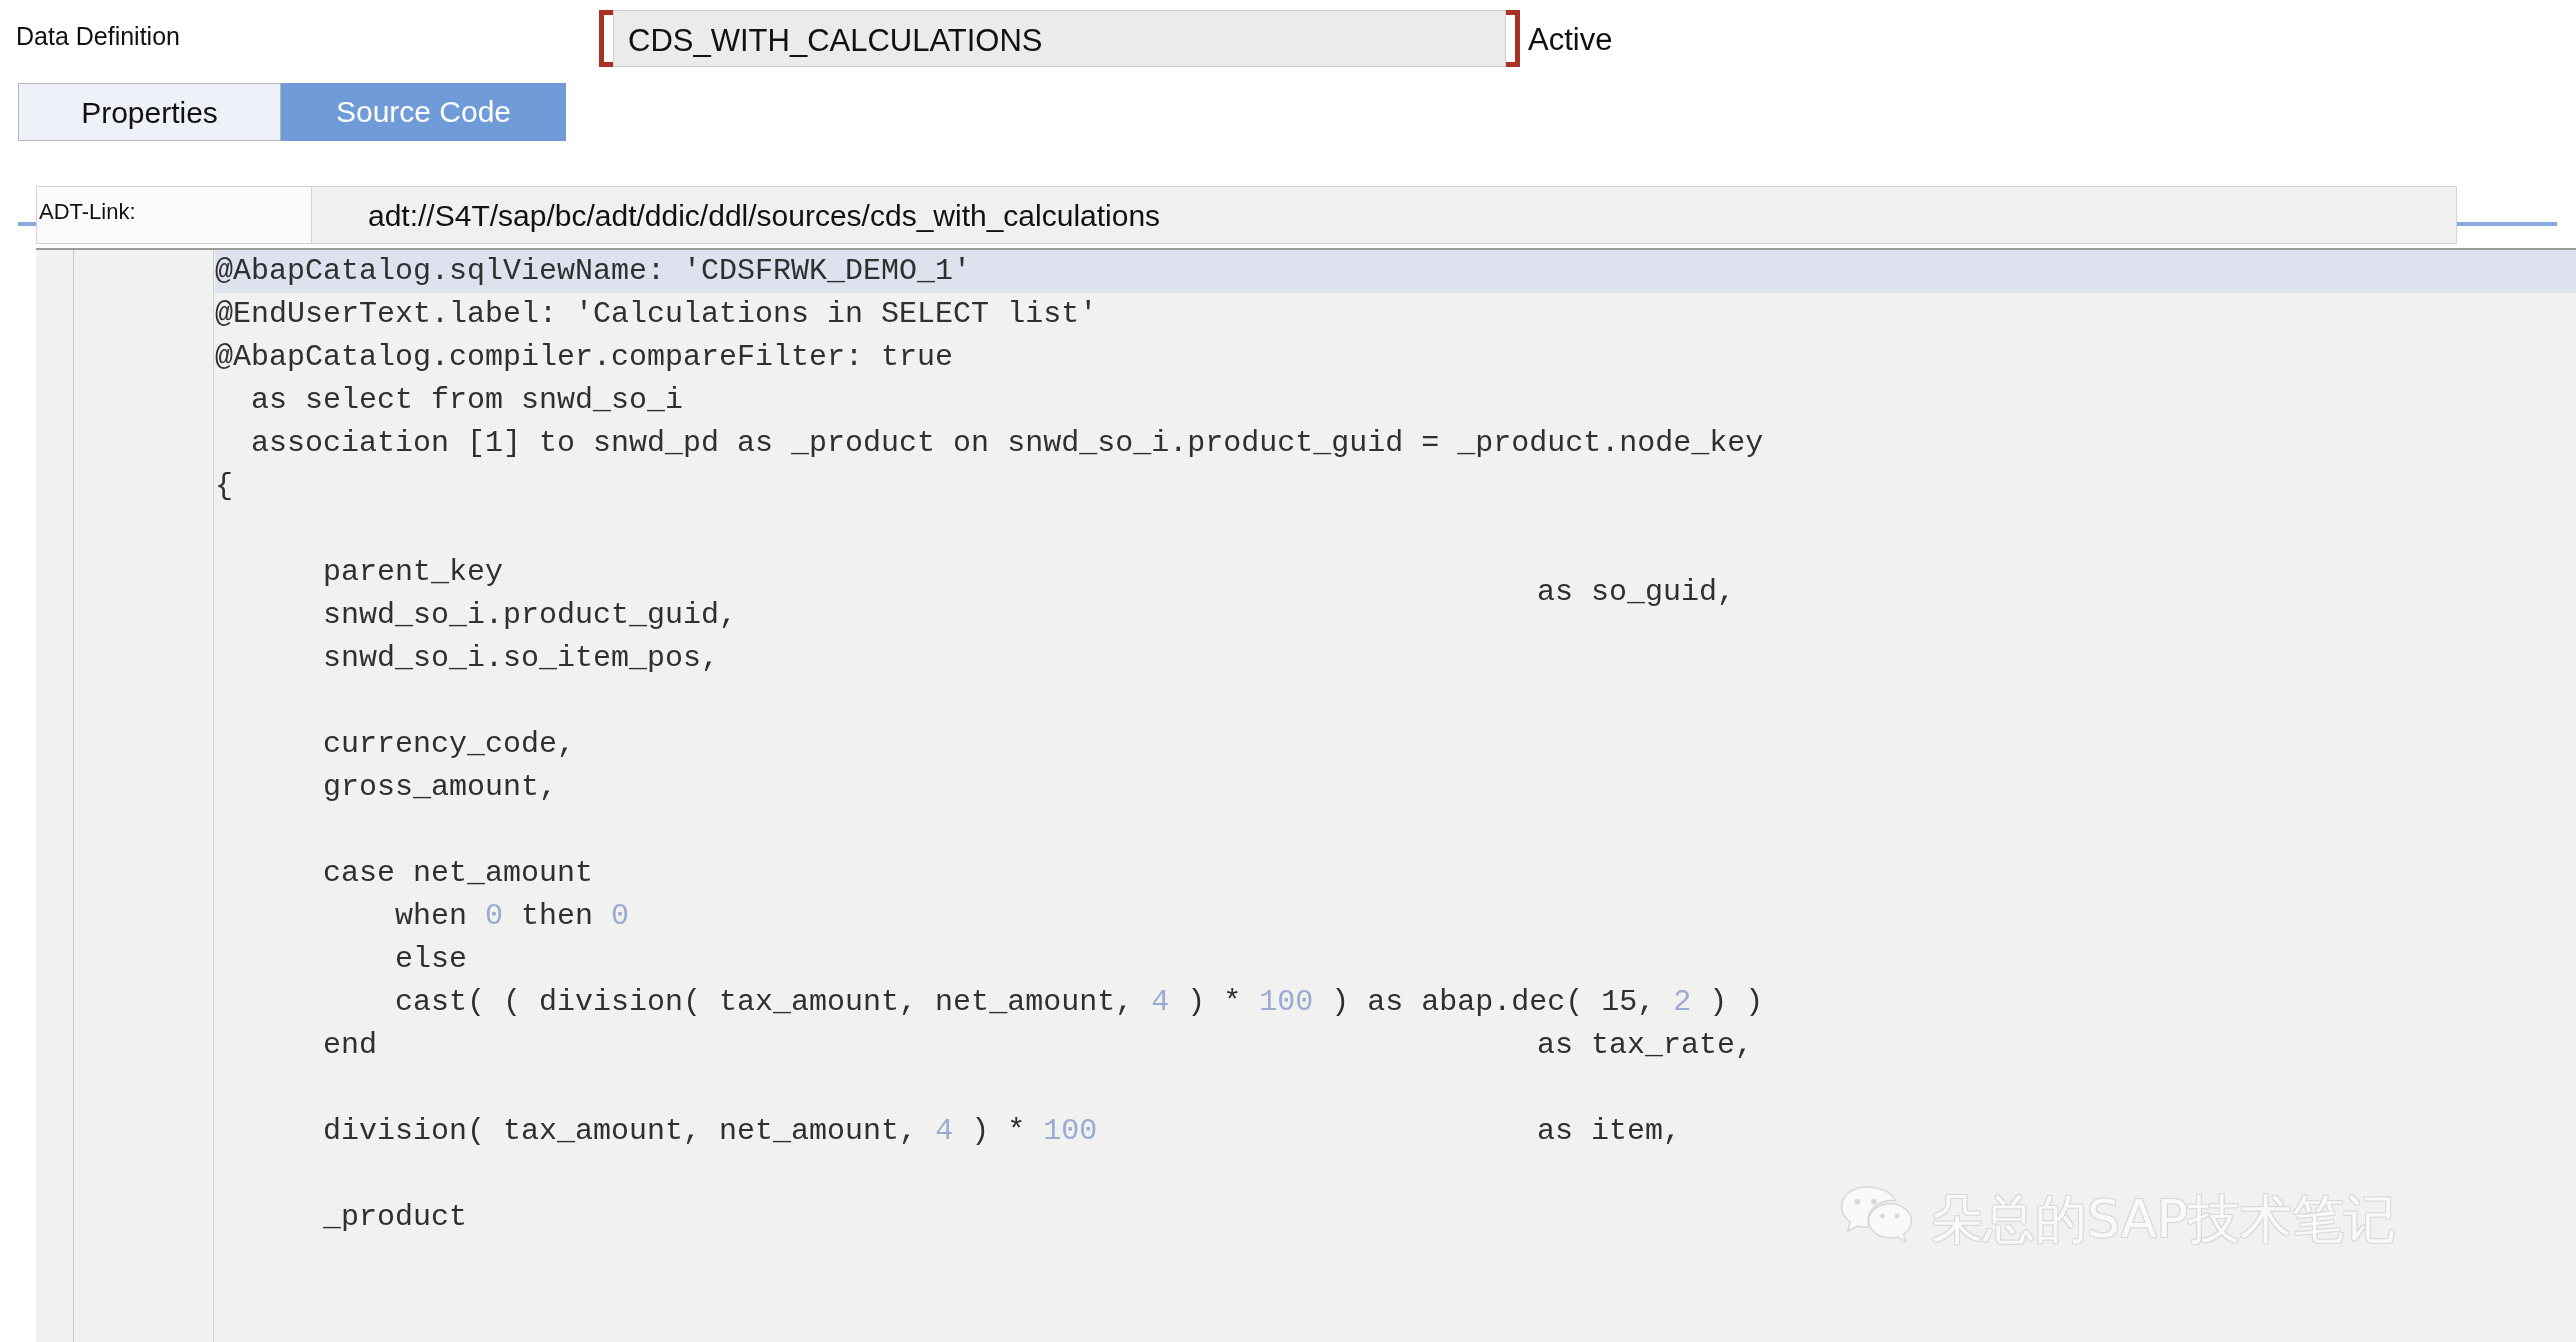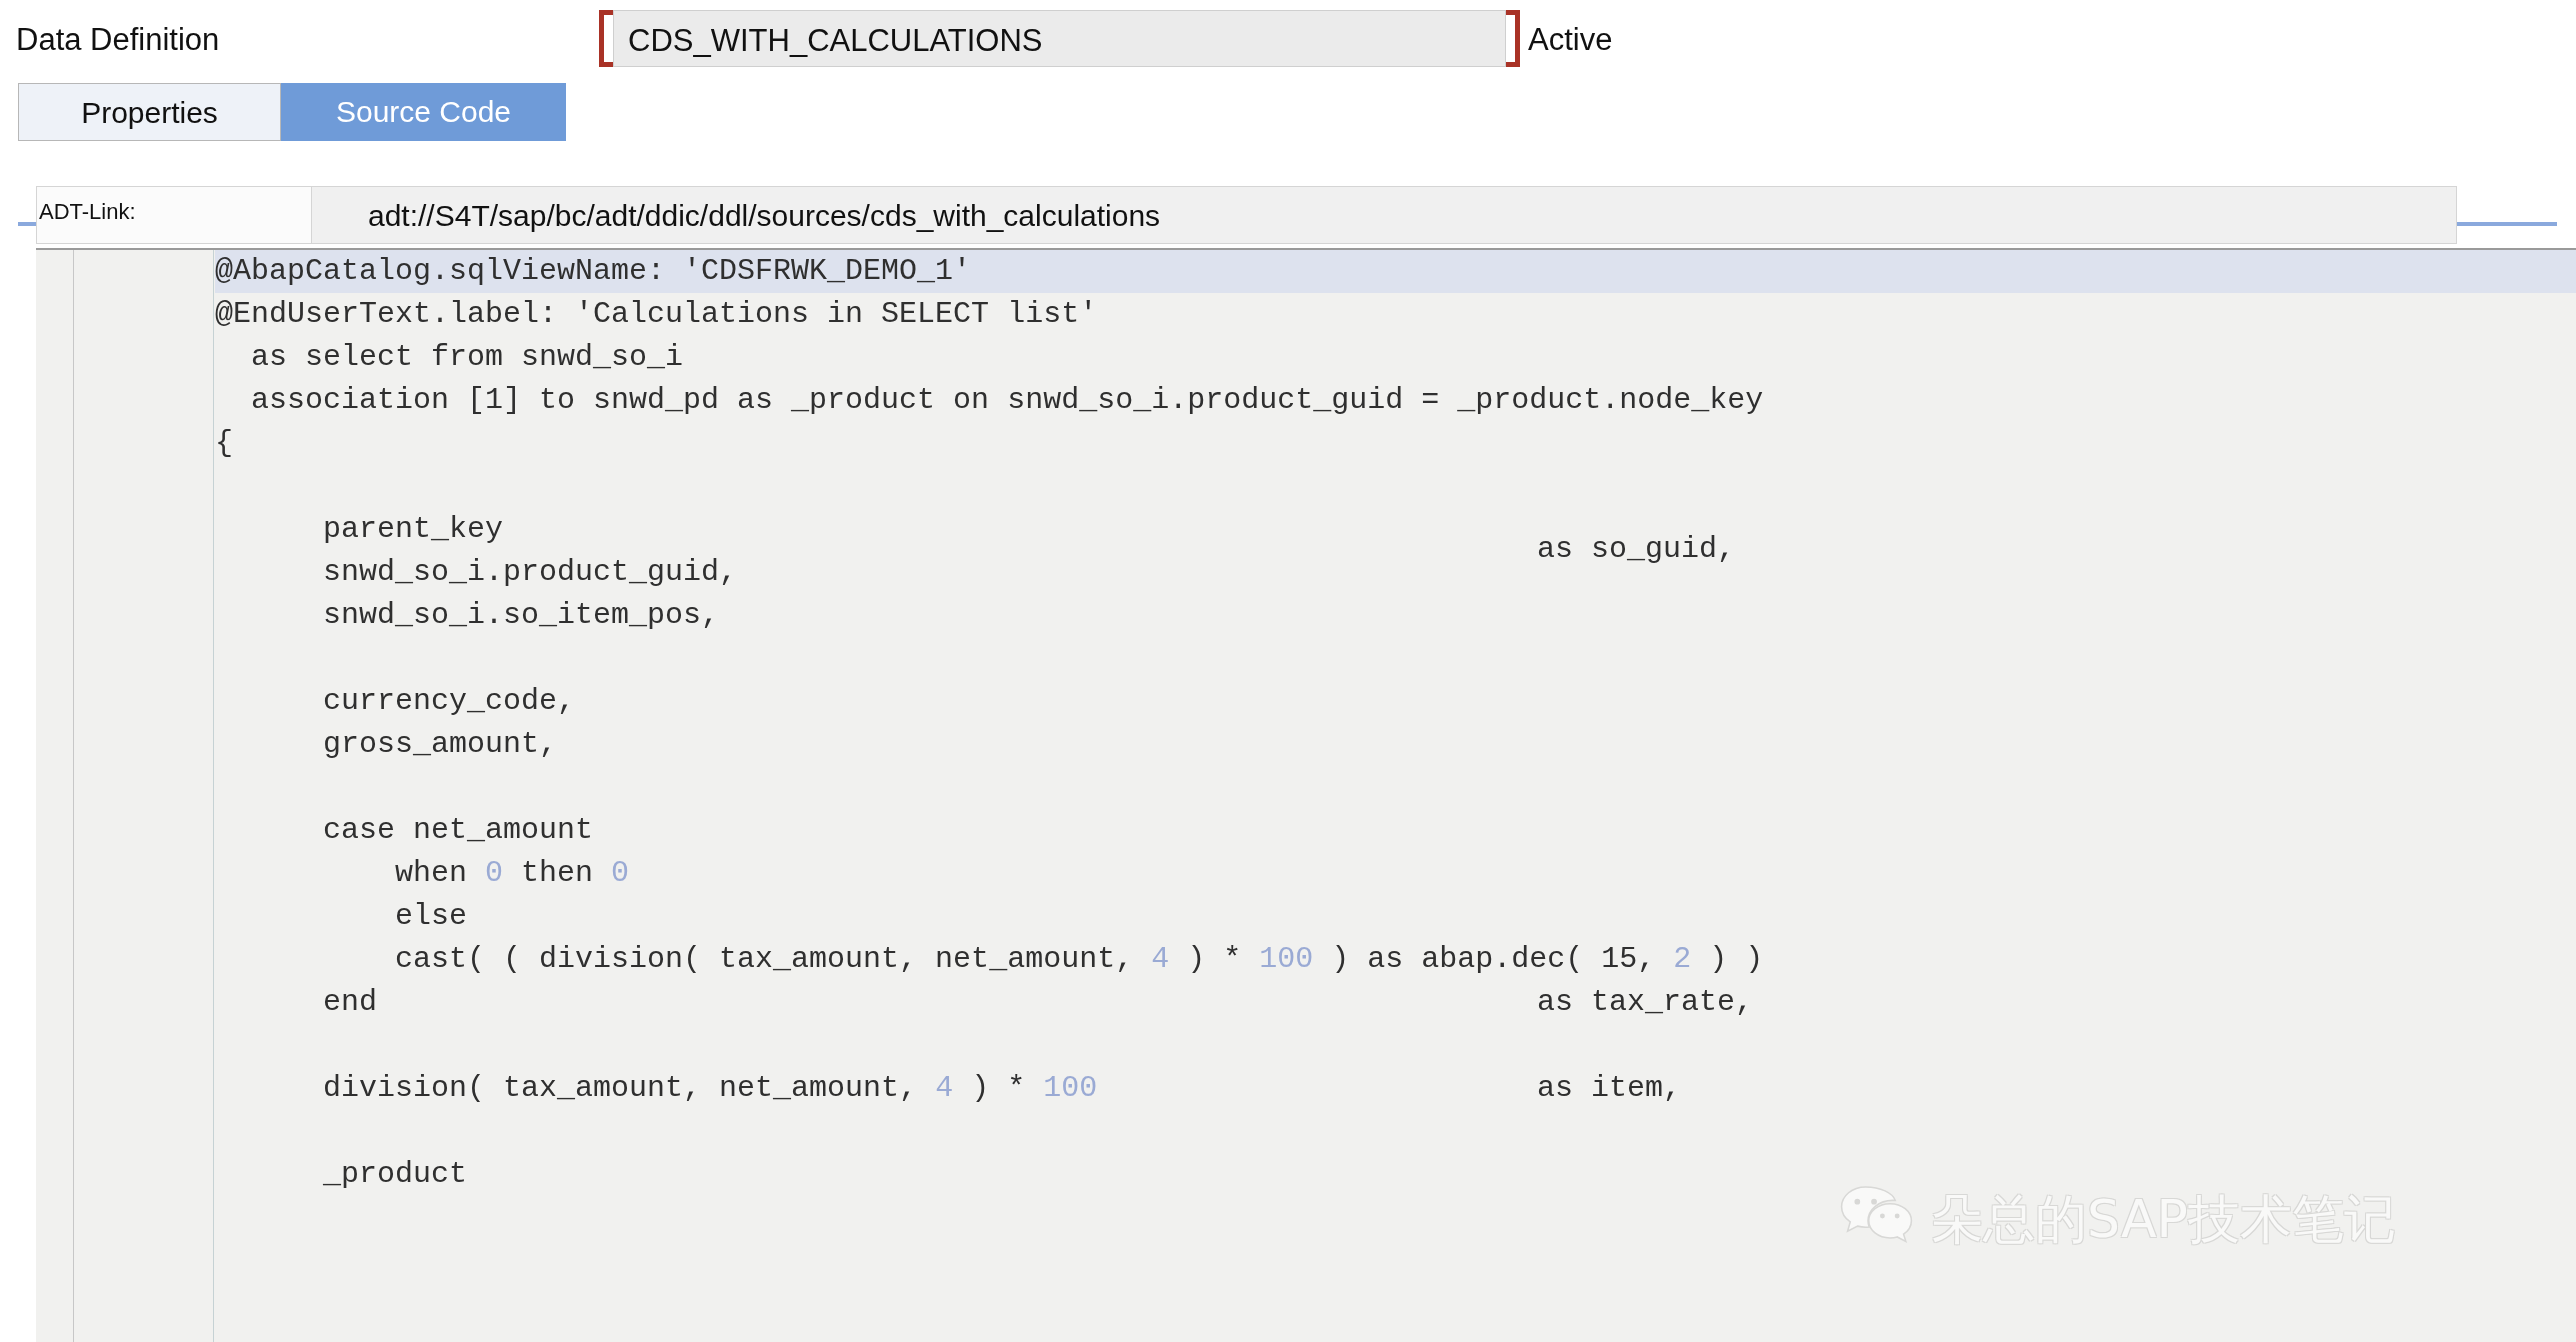--- a/index.html
+++ b/index.html
@@ -17,21 +17,21 @@
   #header-bar {
     position: absolute;
     left: 0; top: 0;
     width: 2576px; height: 77px;
     background: #ffffff;
     border-bottom: 1px solid #d8d8d8;
   }
   #object-type-label {
     position: absolute;
     left: 16px; top: 22px;
-    font-size: 31px;
+    font-size: 25px;
     color: #111111;
     white-space: nowrap;
   }
   #name-field-wrap {
     position: absolute;
     left: 613px; top: 10px;
     width: 1003px; height: 57px;
   }
   #name-field {
     position: absolute;
@@ -256,20 +256,21 @@
     <span id="adt-link-value">adt://S4T/sap/bc/adt/ddic/ddl/sources/cds_with_calculations</span>
   </div>
 </div>
 
 <div id="editor">
   <div id="marker-bar"></div>
   <div id="line-number-col"></div>
   <div id="code-area">
       <div class="code-line highlight"><span class="txt">@AbapCatalog.sqlViewName: 'CDSFRWK_DEMO_1'</span></div>
       <div class="code-line"><span class="txt">@EndUserText.label: 'Calculations in SELECT list'</span></div>
+      <div class="code-line"><span class="txt">@AbapCatalog.compiler.compareFilter: true</span></div>
       <div class="code-line"><span class="txt">  as select from snwd_so_i</span></div>
       <div class="code-line"><span class="txt">  association [1] to snwd_pd as _product on snwd_so_i.product_guid = _product.node_key</span></div>
       <div class="code-line"><span class="txt">{</span></div>
       <div class="code-line"><span class="txt"></span></div>
       <div class="code-line"><span class="txt">      parent_key</span><span class="tail" style="left: 1322px; margin-top: 20px;">as so_guid,</span></div>
       <div class="code-line"><span class="txt">      snwd_so_i.product_guid,</span></div>
       <div class="code-line"><span class="txt">      snwd_so_i.so_item_pos,</span></div>
       <div class="code-line"><span class="txt"></span></div>
       <div class="code-line"><span class="txt">      currency_code,</span></div>
       <div class="code-line"><span class="txt">      gross_amount,</span></div>

